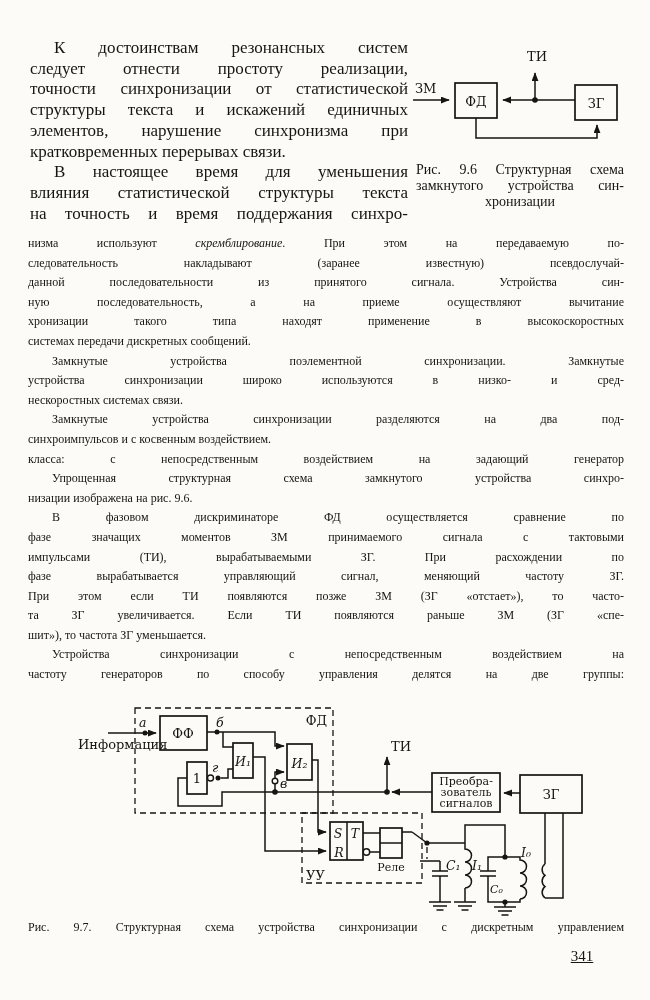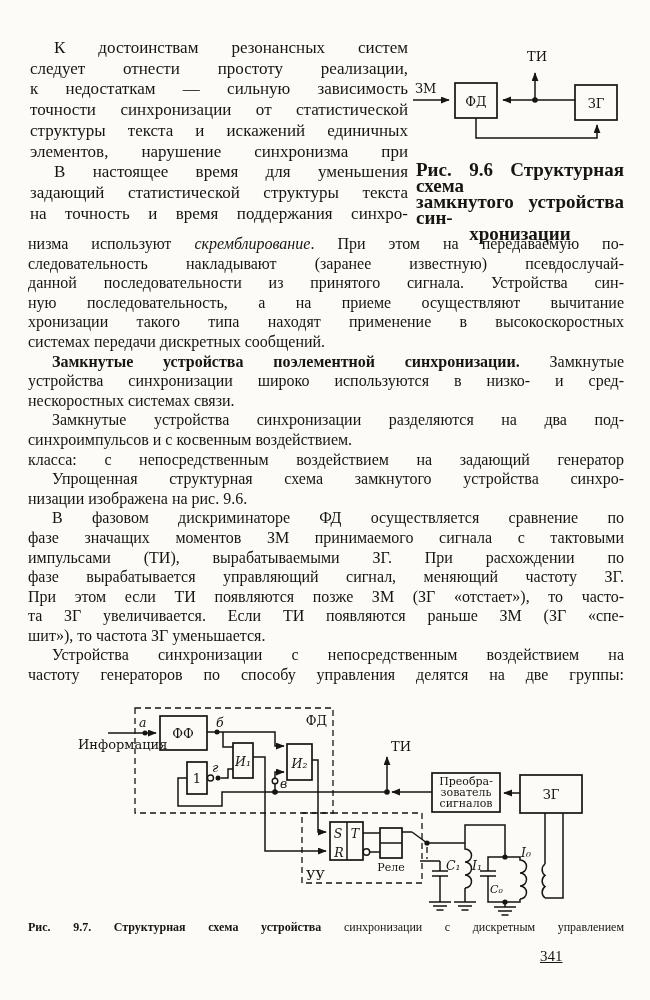--- a/index.html
+++ b/index.html
@@ -4,52 +4,52 @@
 <style>
   html,body{margin:0;padding:0;background:#d8d6d0;}
   .page{position:relative;width:650px;height:1000px;margin:0 auto;background:#fcfbf8;
         font-family:"Liberation Serif",serif;color:#17150f;overflow:hidden;}
   .tcol{position:absolute;}
   .ln{text-align:justify;text-align-last:justify;}
   .ln.last{text-align-last:left;}
   .ln.ctr{text-align-last:center;}
   .ln.ind1{text-indent:24px;}
   .ln.ind2{text-indent:36px;}
-  span.b{font-weight:bold;margin-top:14px;}
+  span.b{font-weight:normal;margin-top:14px;}
   span.i{font-style:italic;}
   #col-narrow{left:30px;top:38px;width:378px;font-size:17px;line-height:20.7px;}
-  #col-main{left:28px;top:234px;width:596px;font-size:16px;line-height:19.6px;}
-  #cap96{left:416px;top:162px;width:208px;font-size:19px;line-height:16px;font-weight:bold;}
+  #col-main{left:28px;top:234px;width:596px;font-size:12px;line-height:19.6px;}
+  #cap96{left:416px;top:162px;width:208px;font-size:14px;line-height:16px;}
   #cap97{left:28px;top:918px;width:596px;font-size:12px;line-height:18px;}
-  #pageno{left:540px;top:948px;width:84px;text-align:left;font-size:15px;text-decoration:underline;}
+  #pageno{left:540px;top:948px;width:84px;text-align:center;font-size:15px;text-decoration:underline;}
   svg{position:absolute;overflow:visible;}
   svg text{font-family:"DejaVu Serif","Liberation Serif",serif;fill:#17150f;}
   .bx{fill:none;stroke:#17150f;stroke-width:1.7;}
   .wn{fill:none;stroke:#17150f;stroke-width:1.5;}
   .dsh{fill:none;stroke:#17150f;stroke-width:1.3;stroke-dasharray:6 4;}
   .dot{fill:#17150f;stroke:none;}
   .opn{fill:#fcfbf8;stroke:#17150f;stroke-width:1.4;}
   .lbl{font-size:13px;}
   .lbl-i{font-size:12.5px;font-style:italic;}
   .sm{font-size:11px;}
 </style>
 </head>
 <body>
 
 <div class="page">
 
   <div id="col-narrow" class="tcol">
       <div class="ln ind1"><span>К достоинствам резонансных систем</span></div>
       <div class="ln"><span>следует отнести простоту реализации,</span></div>
-      <div class="ln"><span>к недостаткам — сильную зависимость</span></div>
       <div class="ln"><span>точности синхронизации от статистической</span></div>
       <div class="ln"><span>структуры текста и искажений единичных</span></div>
       <div class="ln"><span>элементов, нарушение синхронизма при</span></div>
+      <div class="ln last"><span>кратковременных перерывах связи.</span></div>
       <div class="ln ind1"><span>В настоящее время для уменьшения</span></div>
-      <div class="ln"><span>задающий статистической структуры текста</span></div>
+      <div class="ln"><span>влияния статистической структуры текста</span></div>
       <div class="ln"><span>на точность и время поддержания синхро-</span></div>
     </div>
 
   <svg id="fig96" style="left:405px;top:42px;" width="225" height="120" viewBox="405 42 225 120">
     <defs>
       <marker id="ar96" markerWidth="10" markerHeight="8" refX="8.2" refY="3.5" orient="auto" markerUnits="userSpaceOnUse">
         <path d="M0,0L9,3.5L0,7Z" fill="#17150f"></path>
       </marker>
     </defs>
     <text class="lbl" x="415" y="93">ЗМ</text>

